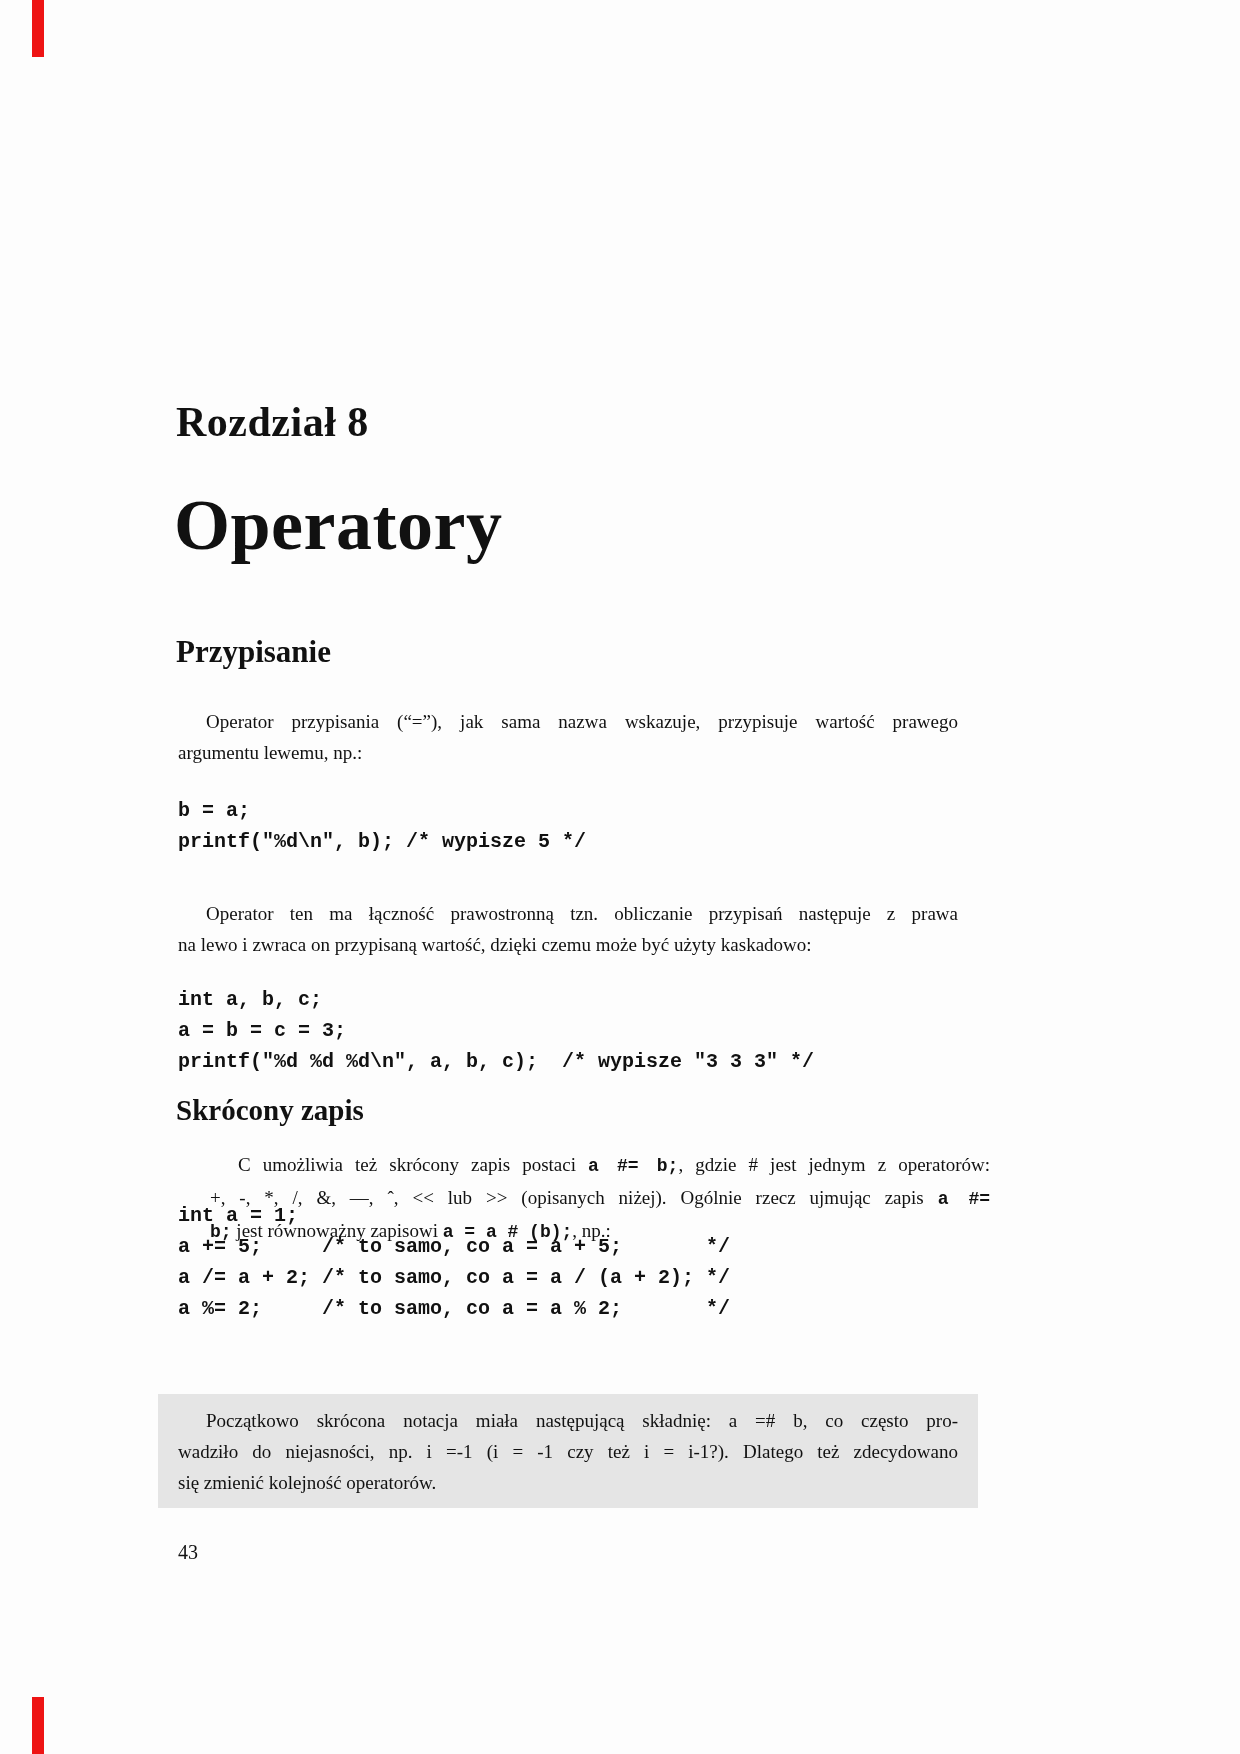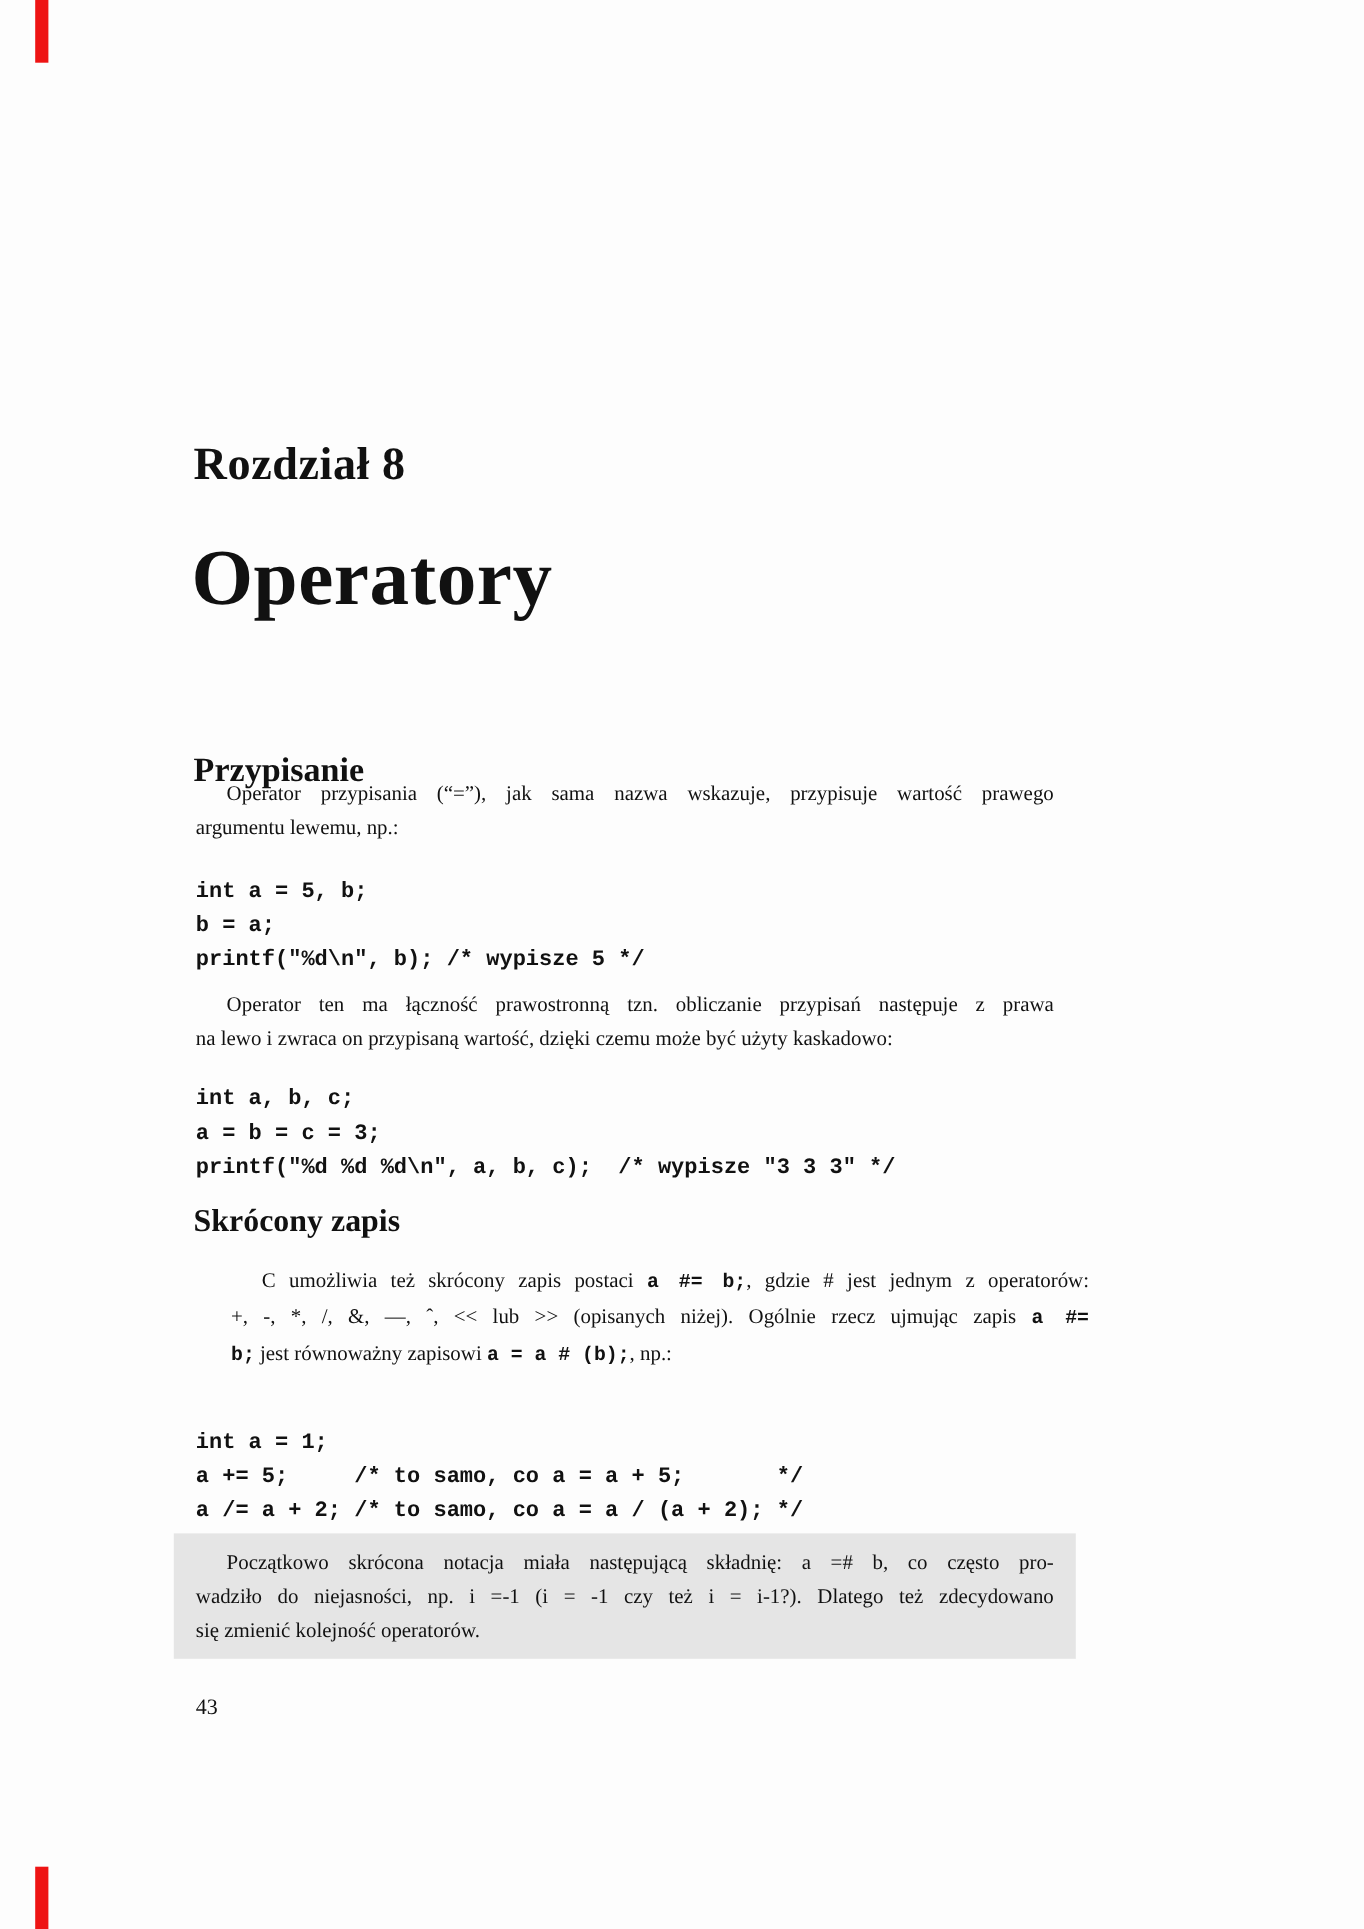--- a/index.html
+++ b/index.html
@@ -20,21 +20,21 @@
   .kicker{
     top:398px;left:176px;
     font-size:42px;font-weight:bold;letter-spacing:0.5px;
   }
   .chapter-title{
     top:484px;left:174px;
     font-size:72px;font-weight:bold;letter-spacing:0.5px;
   }
   .sec-heading{
     top:634px;left:176px;
-    font-size:31px;font-weight:bold;margin-top:48px;
+    font-size:31px;font-weight:bold;
   }
   .sub-heading{
     top:1094px;left:176px;
     font-size:29px;font-weight:bold;
   }
   .para{font-size:19px;line-height:31px;}
   .p1{top:706px;}
   .p2{top:898px;}
   .p3{top:1149px;margin-left:32px;}
   .pline{text-align:justify;text-align-last:justify;}
@@ -45,21 +45,21 @@
     font-family:"Liberation Mono", monospace;
     font-weight:bold;font-size:18px;
   }
   .codeblock{
     font-family:"Liberation Mono", monospace;
     font-weight:bold;font-size:20px;line-height:31px;
     white-space:pre;
   }
   .c1{top:795px;}
   .c2{top:984px;}
-  .c3{top:1296px;}
+  .c3{top:1200px;}
   .codeline{white-space:pre;}
   .note{
     top:1394px;left:158px;width:820px;min-height:103px;
     box-sizing:border-box;padding:11px 20px 10px 20px;
     font-size:19px;line-height:31px;
   }
   .folio{
     top:1541px;
     text-align:left;font-size:20px;
   }
@@ -75,21 +75,21 @@
   <div class="blk kicker">Rozdział 8</div>
   <div class="blk chapter-title">Operatory</div>
 
   <div class="blk sec-heading">Przypisanie</div>
 
   <div class="blk para p1">
       <div class="pline"><span>Operator przypisania (“=”), jak sama nazwa wskazuje, przypisuje wartość prawego</span></div>
       <div class="pline"><span>argumentu lewemu, np.:</span></div>
     </div>
 
-  <div class="blk codeblock c1"><div class="codeline">int a = 5, b;</div><div class="codeline">b = a;</div><div class="codeline">printf("%d\n", b); /* wypisze 5 */</div></div>
+  <div class="blk codeblock c1"><div class="codeline">b = a;</div><div class="codeline">printf("%d\n", b); /* wypisze 5 */</div></div>
 
   <div class="blk para p2">
       <div class="pline"><span>Operator ten ma łączność prawostronną tzn. obliczanie przypisań następuje z prawa</span></div>
       <div class="pline"><span>na lewo i zwraca on przypisaną wartość, dzięki czemu może być użyty kaskadowo:</span></div>
     </div>
 
   <div class="blk codeblock c2"><div class="codeline">int a, b, c;</div><div class="codeline">a = b = c = 3;</div><div class="codeline">printf("%d %d %d\n", a, b, c);  /* wypisze "3 3 3" */</div></div>
 
   <div class="blk sub-heading">Skrócony zapis</div>
 

